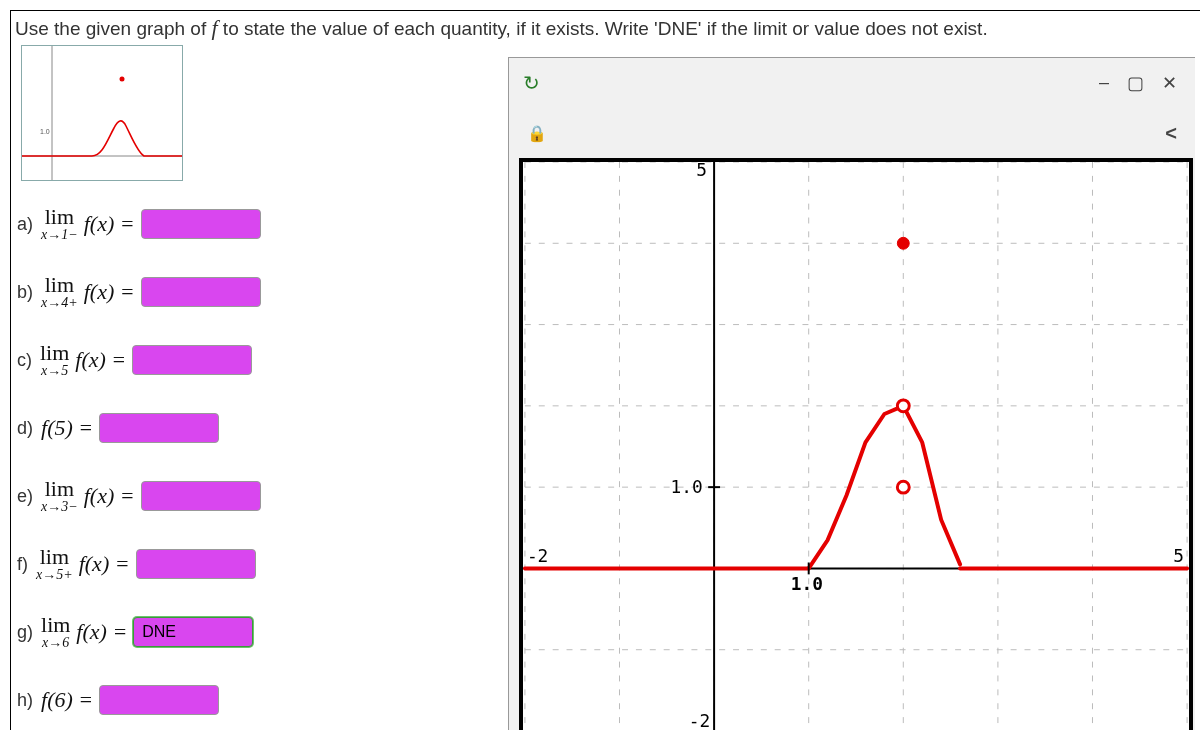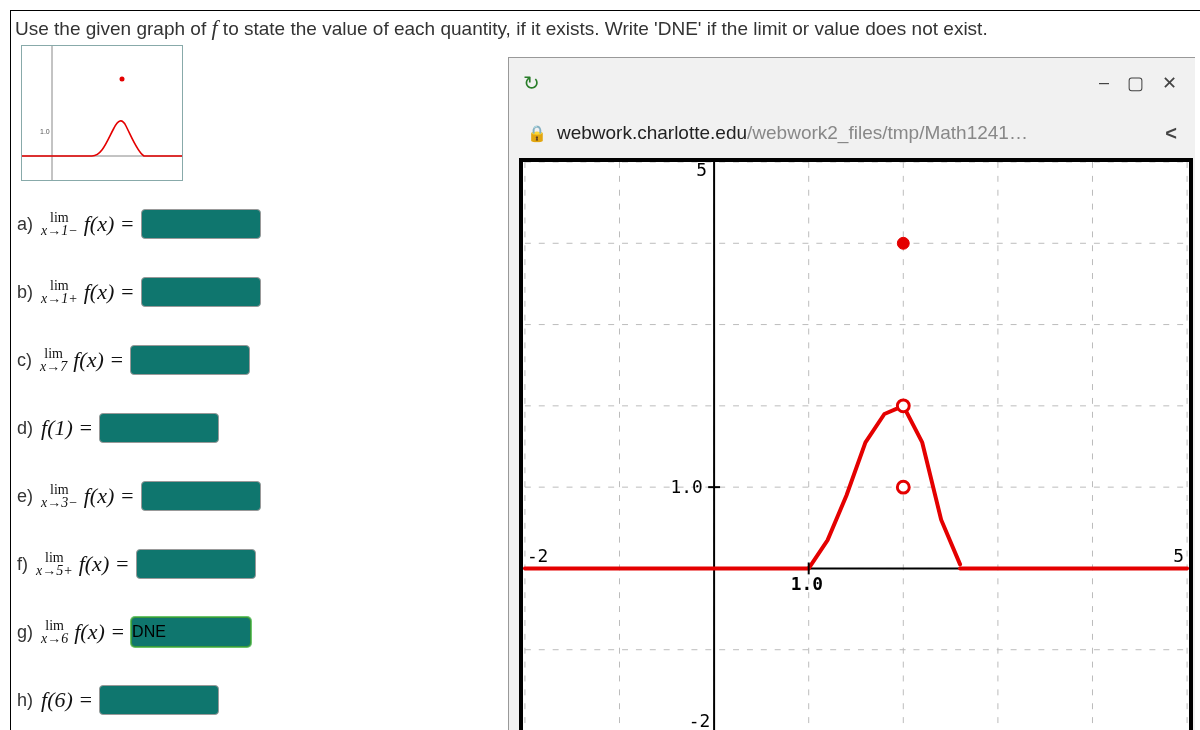--- a/index.html
+++ b/index.html
@@ -47,32 +47,32 @@
   }
   .qrow {
     display: flex;
     align-items: center;
     gap: 6px;
     margin-bottom: 18px;
     min-height: 50px;
   }
   .lbl { font-family: Arial, sans-serif; font-size: 18px; color:#333; margin-right:2px;}
   .limwrap { display:inline-flex; flex-direction:column; align-items:center; line-height:0.95;}
-  .limtop { font-size:14px; }
+  .limtop { font-size:22px; }
   .limbot { font-size:14px; font-style: italic;}
   .fx { font-style: italic; text-align: right; }
   input.ans {
     width: 120px;
     height: 30px;
     border: 1px solid #999;
     border-radius: 4px;
-    padding: 4px 0;
+    padding: 4px 8px;
     font-size: 16px;
     font-family: Arial, sans-serif;
-    background:#0f766e;
+    background:#d946ef;
   }
   input.ans.ok {
     border: 1px solid #3a9a3a;
     box-shadow: 0 0 0 1px #6cc46c;
   }
 
   
   .popup {
     position: absolute;
     left: 497px;
@@ -147,39 +147,39 @@
         <span class="limbot">x→1−</span>
       </span>
       <span class="fx">f(x) =</span>
       <input class="ans" value="" style="">
     </div>
 
     <div class="qrow">
       <span class="lbl">b)</span>
       <span class="limwrap">
         <span class="limtop">lim</span>
-        <span class="limbot">x→1+</span>
+        <span class="limbot">x→4+</span>
       </span>
       <span class="fx">f(x) =</span>
       <input class="ans" value="" style="">
     </div>
 
     <div class="qrow">
       <span class="lbl">c)</span>
       <span class="limwrap">
         <span class="limtop">lim</span>
-        <span class="limbot">x→7</span>
+        <span class="limbot">x→5</span>
       </span>
       <span class="fx">f(x) =</span>
       <input class="ans" value="" style="">
     </div>
 
     <div class="qrow">
       <span class="lbl">d)</span>
-      <span class="fx">f(1) =</span>
+      <span class="fx">f(5) =</span>
       <input class="ans" value="" style="">
     </div>
 
     <div class="qrow">
       <span class="lbl">e)</span>
       <span class="limwrap">
         <span class="limtop">lim</span>
         <span class="limbot">x→3−</span>
       </span>
       <span class="fx">f(x) =</span>
@@ -217,23 +217,20 @@
     <div class="titlebar">
       <span style="color:#2a7e2a; font-size:20px;">↻</span>
       <span class="sysicons">
         <span>–</span>
         <span>▢</span>
         <span>✕</span>
       </span>
     </div>
     <div class="addr">
       <span class="lock">🔒</span>
-      <span class="url">
-        <span class="host">webwork.charlotte.edu</span><span style="color:#888">/webwork2_files/tmp/Math1241…</span>
-      </span>
       <span class="share">&lt;</span>
     </div>
 
     <div class="graphbox">
       <div class="graph-inner">
         <svg id="bigsvg" viewBox="0 0 668 574">
             <line x1="0" y1="0" x2="0" y2="574" stroke="#bbb" stroke-dasharray="6 8" stroke-width="1"></line>
             <line x1="95.42857142857142" y1="0" x2="95.42857142857142" y2="574" stroke="#bbb" stroke-dasharray="6 8" stroke-width="1"></line>
             <line x1="190.85714285714283" y1="0" x2="190.85714285714283" y2="574" stroke="#bbb" stroke-dasharray="6 8" stroke-width="1"></line>
             <line x1="286.2857142857143" y1="0" x2="286.2857142857143" y2="574" stroke="#bbb" stroke-dasharray="6 8" stroke-width="1"></line>

